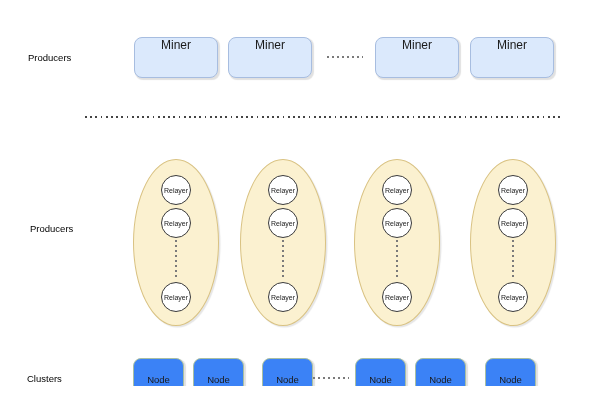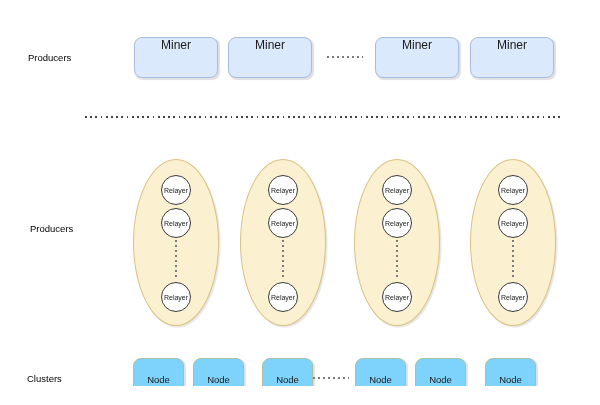--- a/index.html
+++ b/index.html
@@ -14,21 +14,21 @@
   .miner{
     position:absolute;top:21px;width:82px;height:39px;border-radius:8px;
     background:#dbe9fc;border:1px solid #a7bde0;
     box-shadow:1.5px 1.5px 1px rgba(0,0,0,0.12);
     display:flex;align-items:flex-start;justify-content:center;
     font-size:12px;
   }
   
   .node{
     position:absolute;top:342px;width:49px;height:40px;border-radius:8px;
-    background:#7dd3fc;border:1px solid #a8bfa2;
+    background:#3b82f6;border:1px solid #a8bfa2;
     box-shadow:1.5px 1.5px 1px rgba(0,0,0,0.12);
     display:flex;align-items:center;justify-content:center;
     font-size:9.5px;
   }
   
   .cluster{
     position:absolute;top:143px;width:84px;height:165px;border-radius:50%;
     background:#fbf1d0;border:1px solid #d9c282;
     box-shadow:1.5px 1.5px 1px rgba(0,0,0,0.10);
   }

